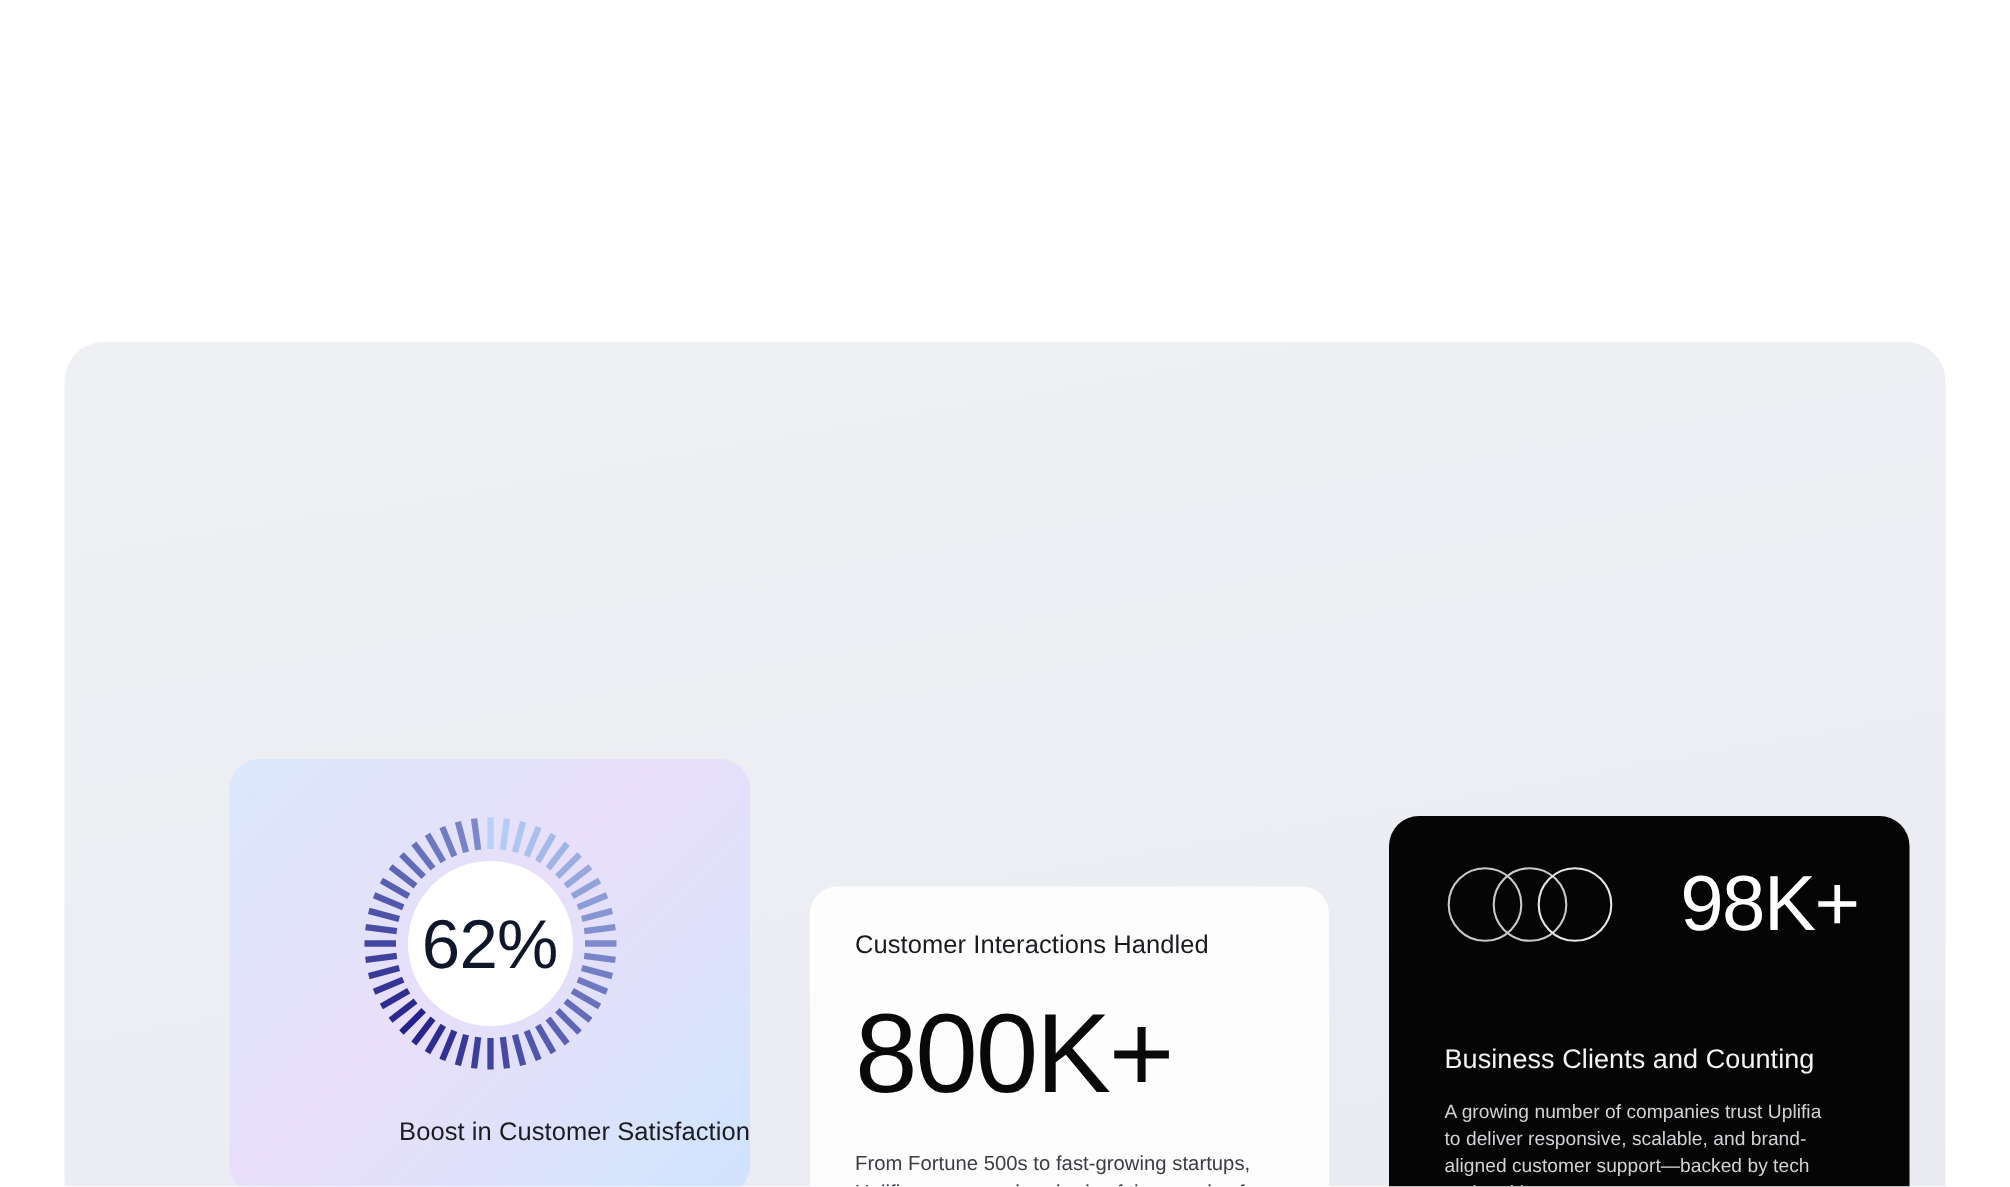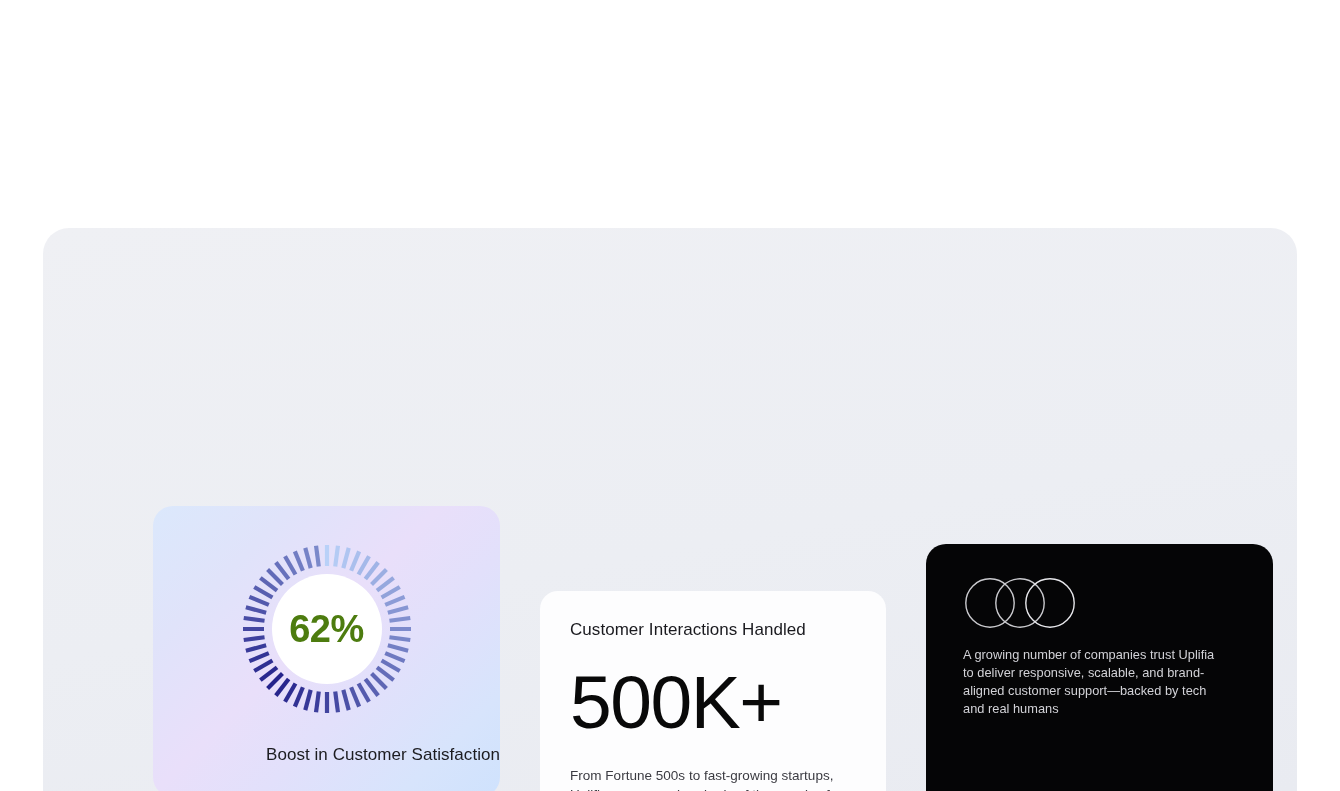--- a/index.html
+++ b/index.html
@@ -87,24 +87,24 @@
     width: 110px;
     height: 110px;
     border-radius: 50%;
     background: #ffffff;
     display: flex;
     align-items: center;
     justify-content: center;
   }
 
   .gauge-value {
-    font-size: 38px;
-    font-weight: 700;
+    font-size: 46px;
+    font-weight: 400;
     letter-spacing: -0.5px;
-    color: #4d7c0f;
+    color: #0f172a;
     line-height: 1;
   }
 
   .gauge-caption {
     position: absolute;
     left: 0;
     right: 0;
     top: 239px;
     text-align: right;
     font-size: 17px;
@@ -268,31 +268,33 @@
         <div class="gauge-hub">
           <span class="gauge-value">62%</span>
         </div>
       </div>
 
       <div class="gauge-caption">Boost in Customer Satisfaction</div>
     </div>
 
     <div class="white-card">
       <div class="eyebrow">Customer Interactions Handled</div>
-      <div class="big-number">500K+</div>
+      <div class="big-number">800K+</div>
       <div class="body-copy">From Fortune 500s to fast-growing startups, Uplifia processes hundreds of thousands of calls and messages monthly—efficiently and empathetically</div>
     </div>
 
     <div class="dark-card">
       <div class="dark-card-top">
         <span>
           <svg class="circles-icon" width="120" height="52" viewBox="0 0 120 52" aria-hidden="true">
             <circle cx="27" cy="26" r="24.2" fill="none" stroke="#c9c9cd" stroke-width="1.4"></circle>
             <circle cx="57" cy="26" r="24.2" fill="none" stroke="#c9c9cd" stroke-width="1.4"></circle>
             <circle cx="87" cy="26" r="24.2" fill="none" stroke="#e6e6ea" stroke-width="1.4"></circle>
           </svg>
         </span>
+        <span class="metric">98K+</span>
       </div>
+      <div class="metric-label">Business Clients and Counting</div>
       <div class="metric-desc">A growing number of companies trust Uplifia to deliver responsive, scalable, and brand-aligned customer support—backed by tech and real humans</div>
     </div>
 
   </div>
 </div>
 
 </body></html>

